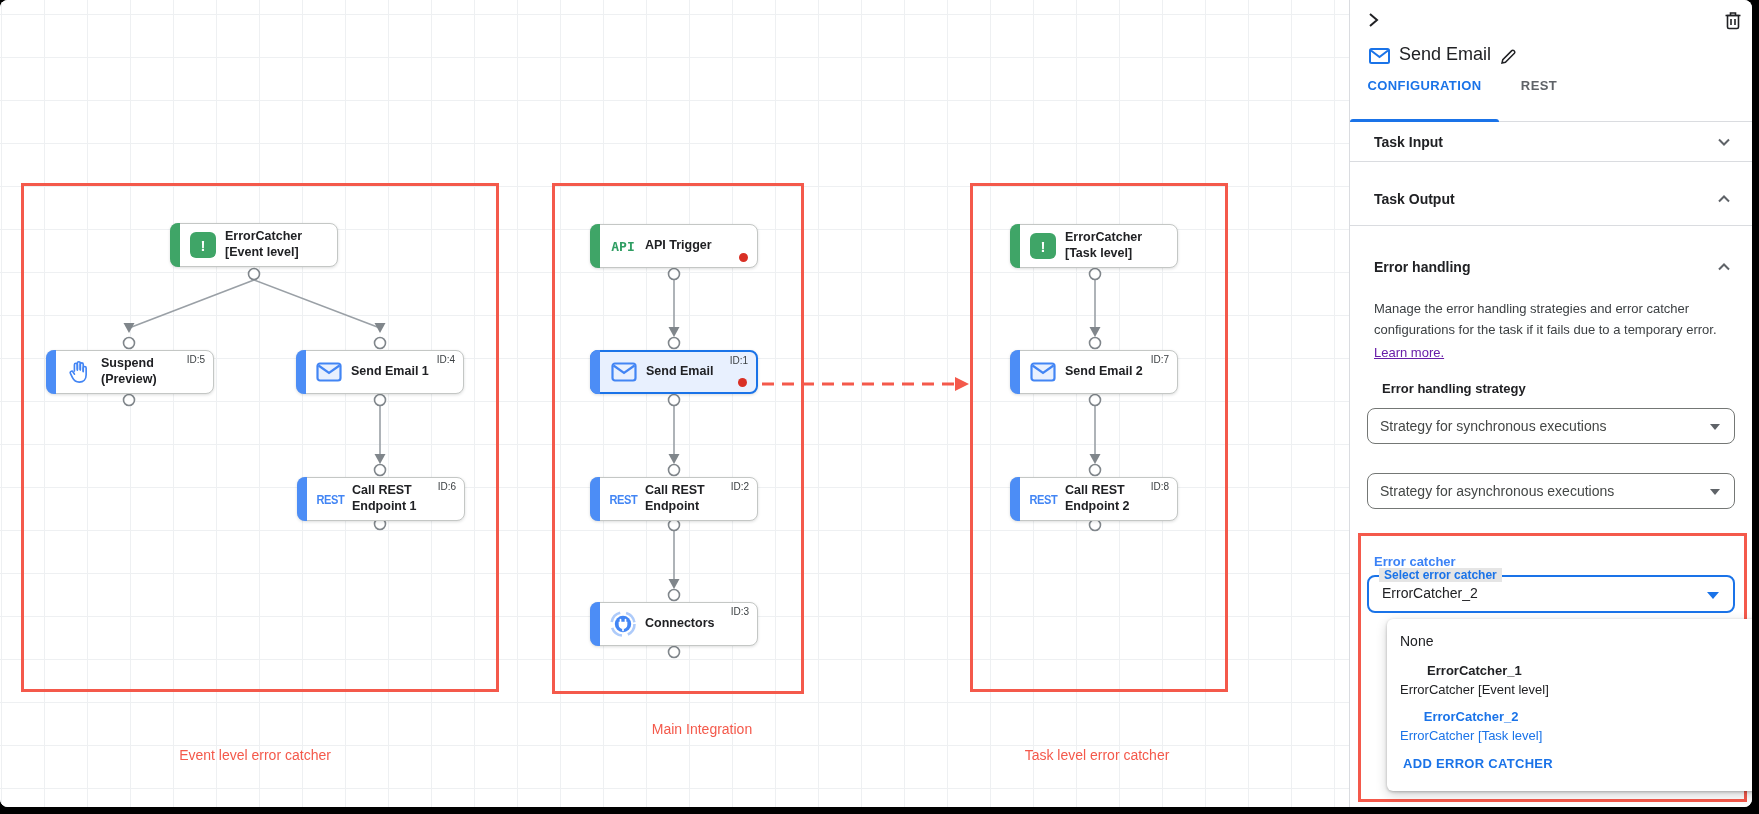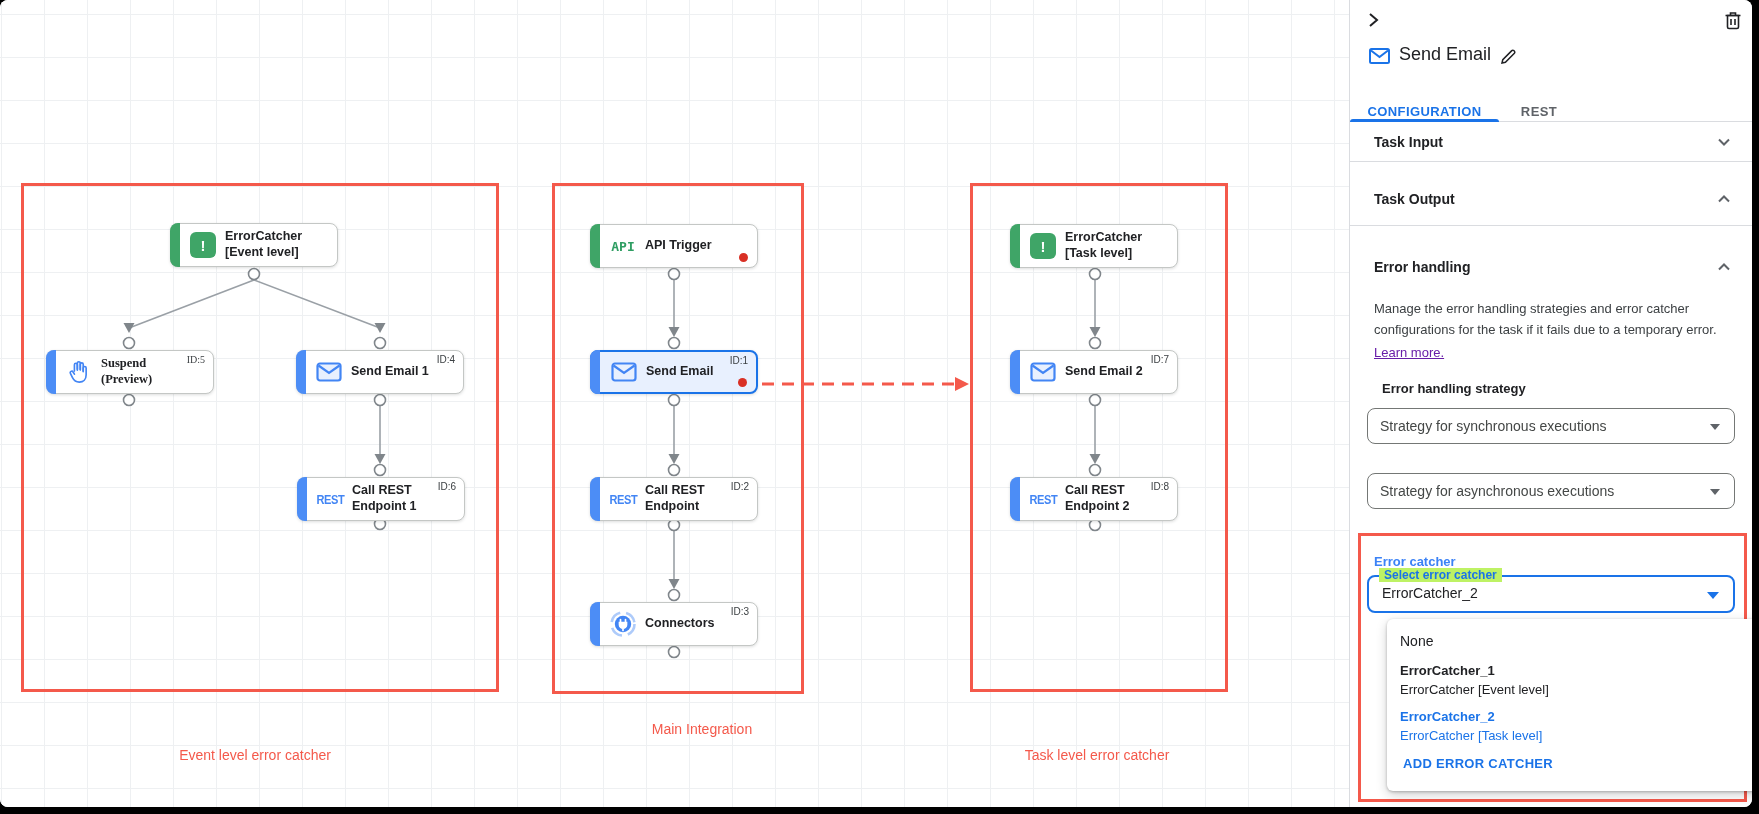--- a/index.html
+++ b/index.html
@@ -37,21 +37,21 @@
   #panel-header{height:40px;position:relative;}
   .iconbtn{position:absolute;cursor:pointer;color:#202124;}
   #collapse-btn{left:14px;top:11px;}
   #delete-btn{right:10px;top:10px;}
   #title-row{height:36px;position:relative;}
   #title-envelope{position:absolute;left:19px;top:8px;}
   #panel-title{position:absolute;left:49px;top:4px;font-size:18px;color:#202124;}
   #edit-btn{position:absolute;left:150px;top:8px;}
   #tabs{height:46px;border-bottom:1px solid #dadce0;position:relative;box-sizing:border-box;}
   .tab{position:absolute;bottom:0;height:46px;display:flex;align-items:flex-end;justify-content:center;
-    padding-bottom:2px;box-sizing:border-box;font-size:13px;font-weight:700;letter-spacing:.4px;cursor:pointer;}
+    padding-bottom:28px;box-sizing:border-box;font-size:13px;font-weight:700;letter-spacing:.4px;cursor:pointer;}
   #tab-config{left:0;width:149px;color:#1a73e8;}
   #tab-help{left:149px;width:80px;color:#5f6368;}
   #tab-underline{position:absolute;left:0;bottom:-1px;width:149px;height:3px;background:#1a73e8;border-radius:3px 3px 0 0;}
   .section-row{border-bottom:1px solid #dadce0;position:relative;display:flex;align-items:center;
     padding-left:24px;font-size:14px;font-weight:700;color:#202124;box-sizing:border-box;cursor:pointer;}
   #row-task-input{height:40px;}
   #row-task-output{height:64px;padding-top:10px;}
   #row-error-handling{height:60px;border-bottom:none;padding-top:22px;}
   .row-chevron{position:absolute;right:22px;}
   #row-task-output .row-chevron,#row-error-handling .row-chevron{margin-top:0;}
@@ -63,27 +63,27 @@
     position:relative;cursor:pointer;background:#fff;}
   #async-select{margin-top:29px;}
   .caret-gray{position:absolute;right:14px;top:15px;width:0;height:0;
     border-left:5px solid transparent;border-right:5px solid transparent;border-top:6px solid #5f6368;}
   .caret-blue{position:absolute;right:14px;top:15px;width:0;height:0;
     border-left:6px solid transparent;border-right:6px solid transparent;border-top:7px solid #1a73e8;}
   #ec-region{position:absolute;left:8px;top:533px;right:5px;bottom:5px;border:3px solid #f4594b;box-sizing:border-box;}
   #ec-label{position:absolute;left:13px;top:18px;font-size:13px;font-weight:700;color:#3b82f6;}
   #ec-select{position:absolute;left:6px;top:39px;width:368px;height:38px;border:2px solid #1a73e8;border-radius:8px;
     box-sizing:border-box;background:#fff;cursor:pointer;}
-  #ec-select-label{position:absolute;left:10px;top:-9px;background:#bef264;padding:0 5px;font-size:12px;
+  #ec-select-label{position:absolute;left:10px;top:-9px;background:#e5e5e5;padding:0 5px;font-size:12px;
     font-weight:700;color:#1a73e8;white-space:nowrap;}
   #ec-select-value{position:absolute;left:13px;top:8px;font-size:14px;color:#202124;}
   #ec-popup{position:absolute;left:26px;top:83px;width:344px;height:172px;background:#fff;border-radius:6px;
     box-shadow:0 1px 3px rgba(0,0,0,.25),0 4px 12px rgba(0,0,0,.18);padding-left:48px;}
   .opt{position:absolute;left:13px;font-size:13px;color:#202124;cursor:pointer;}
-  .opt .t{font-weight:700;font-size:13px;line-height:19px;}
+  .opt .t{font-weight:700;font-size:13px;line-height:19px;text-align:center;}
   .opt .s{font-weight:400;font-size:13px;line-height:19px;color:#202124;}
   #opt-none{top:14px;font-size:14px;font-weight:400;}
   #opt-1{top:42px;} #opt-2{top:88px;}
   #opt-2 .t,#opt-2 .s{color:#1a73e8;}
   #add-ec-btn{position:absolute;left:16px;top:137px;font-size:13px;font-weight:700;letter-spacing:.3px;
     color:#1a73e8;cursor:pointer;}
   svg{display:block;}
 </style>
 </head>
 <body>
@@ -146,21 +146,21 @@
 
     <div class="node" style="left:170px;top:223px;">
       <div class="bar green"></div>
       <div class="nicon">
           <div class="icon-err">!</div>
         </div>
       <div class="nlabel">ErrorCatcher
 [Event level]</div>
     </div>
 
-    <div class="node" style="left:46px;top:350px;font-family:Liberation Serif, serif;">
+    <div class="node" style="left:46px;top:350px;">
       <div class="bar blue"></div>
       <div class="nicon">
         <svg width="22" height="24" viewBox="0 0 24 26">
             <g fill="none" stroke="#4285f4" stroke-width="1.8" stroke-linecap="round" stroke-linejoin="round">
           <path d="M7 12 V5 a1.6 1.6 0 0 1 3.2 0 V11"></path>
               <path d="M10.2 10 V3.4 a1.6 1.6 0 0 1 3.2 0 V10.6"></path>
           <path d="M13.4 10.6 V4.6 a1.6 1.6 0 0 1 3.2 0 V12"></path>
           <path d="M16.6 12.6 V8.6 a1.6 1.6 0 0 1 3.2 0 V16 c0 5-3 8-7.5 8 -4 0-5.8-1.6-7.4-4.8 L2.6 14.6 a1.7 1.7 0 0 1 3-1.6 L7 15.4"></path>
         </g>
           </svg>

